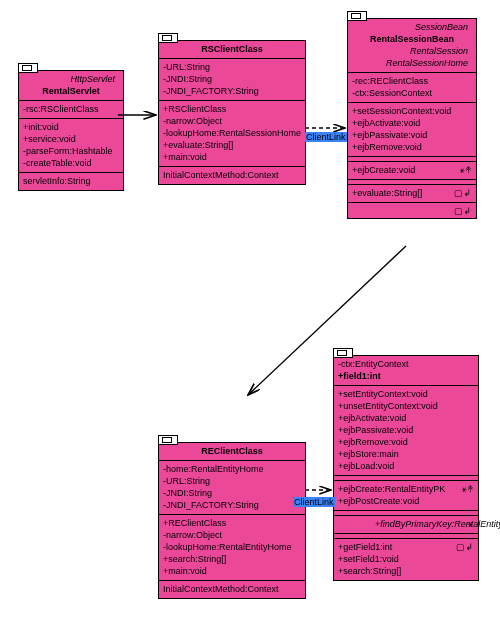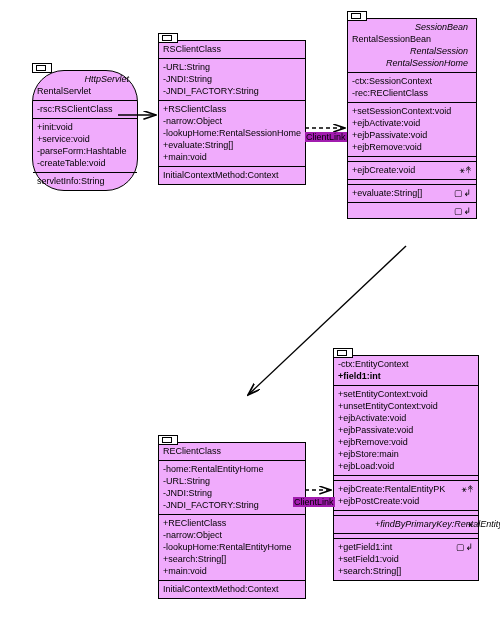--- a/index.html
+++ b/index.html
@@ -9,55 +9,55 @@
     font-size: 9px;
     background: #fff;
     width: 500px;
     height: 643px;
     position: relative;
     overflow: hidden;
   }
   .cls {
     position: absolute;
     border: 1.2px solid #000;
-    background: #f0abfc;
+    background: #ec4899;
   }
   .sect {
     border-bottom: 1.2px solid #000;
     padding: 2px 4px 3px 4px;
     line-height: 12px;
   }
   .sect:last-child { border-bottom: none; }
-  .title { font-weight: normal; }
+  .title { text-align: center; font-weight: bold; }
   .ster-r { text-align: right; font-style: italic; font-weight: normal; padding-right: 4px; }
   .bold { font-weight: bold; }
   .row { white-space: nowrap; }
   .tab {
     position: absolute;
     top: -8px; left: -1px;
     width: 18px; height: 8px;
     border: 1.2px solid #000;
     background: #fff;
   }
   .tab::after {
     content: "";
     position: absolute;
     left: 3px; top: 1px;
     width: 8px; height: 4px;
     border: 1px solid #000;
   }
   svg.conn { position: absolute; top: 0; left: 0; pointer-events: none; }
-  .lbl { position: absolute; font-size: 9px; background: #a21caf; padding: 0 1px; }
+  .lbl { position: absolute; font-size: 9px; background: #3b82f6; padding: 0 1px; }
   .icon-row { float: right; letter-spacing: 1px; font-size: 9px; }
   .minisect { border-bottom: 1.2px solid #000; height: 4px; padding: 0; }
 </style>
 </head>
 <body>
 
-<div class="cls" style="left:32px; top:70px; width:104px;border-radius:32px;">
+<div class="cls" style="left:18px; top:70px; width:104px;">
   <div class="tab"></div>
   <div class="sect">
     <div class="ster-r">HttpServlet</div>
     <div class="title">RentalServlet</div>
   </div>
   <div class="sect">
       <div class="row">-rsc:RSClientClass</div>
     </div>
   <div class="sect">
       <div class="row">+init:void</div>
@@ -94,22 +94,22 @@
 
 <div class="cls" style="left:347px; top:18px; width:128px;">
   <div class="tab"></div>
   <div class="sect">
     <div class="ster-r">SessionBean</div>
     <div class="title">RentalSessionBean</div>
     <div class="ster-r">RentalSession</div>
     <div class="ster-r">RentalSessionHome</div>
   </div>
   <div class="sect">
+      <div class="row">-rec:REClientClass</div>
       <div class="row">-ctx:SessionContext</div>
-      <div class="row">-rec:REClientClass</div>
     </div>
   <div class="sect">
       <div class="row">+setSessionContext:void</div>
       <div class="row">+ejbActivate:void</div>
       <div class="row">+ejbPassivate:void</div>
       <div class="row">+ejbRemove:void</div>
     </div>
   <div class="minisect"></div>
   <div class="sect">
     <span class="icon-row">⚹↟</span>

